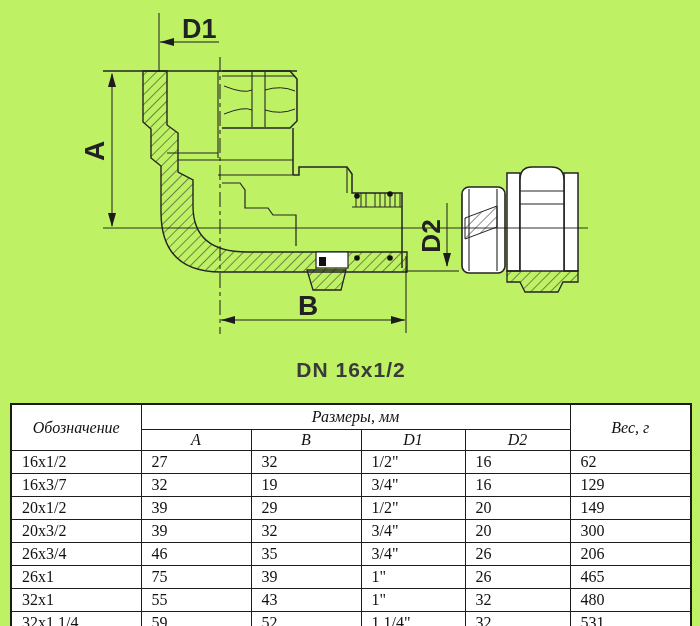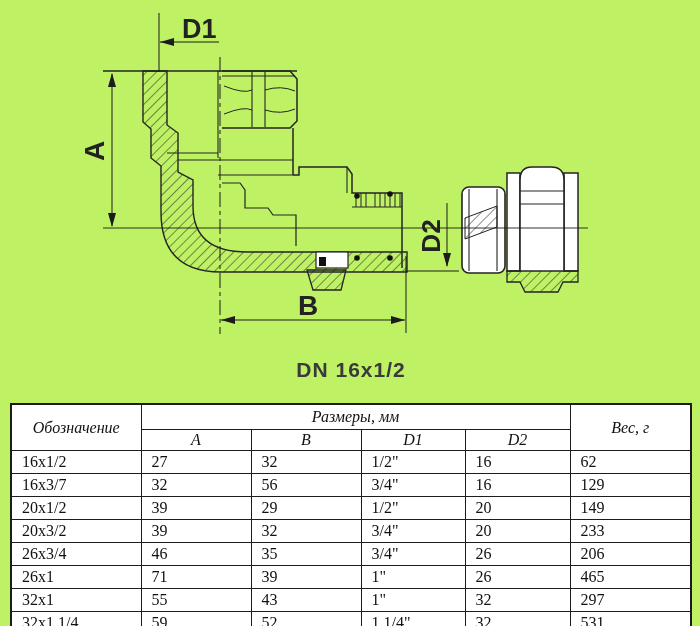--- a/index.html
+++ b/index.html
@@ -148,64 +148,64 @@
         <td>16x1/2</td>
         <td>27</td>
         <td>32</td>
         <td>1/2"</td>
         <td>16</td>
         <td>62</td>
       </tr>
       <tr>
         <td>16x3/7</td>
         <td>32</td>
-        <td>56</td>
+        <td>19</td>
         <td>3/4"</td>
         <td>16</td>
         <td>129</td>
       </tr>
       <tr>
         <td>20x1/2</td>
         <td>39</td>
         <td>29</td>
         <td>1/2"</td>
         <td>20</td>
         <td>149</td>
       </tr>
       <tr>
         <td>20x3/2</td>
         <td>39</td>
         <td>32</td>
         <td>3/4"</td>
         <td>20</td>
-        <td>233</td>
+        <td>300</td>
       </tr>
       <tr>
         <td>26x3/4</td>
         <td>46</td>
         <td>35</td>
         <td>3/4"</td>
         <td>26</td>
         <td>206</td>
       </tr>
       <tr>
         <td>26x1</td>
-        <td>71</td>
+        <td>75</td>
         <td>39</td>
         <td>1"</td>
         <td>26</td>
         <td>465</td>
       </tr>
       <tr>
         <td>32x1</td>
         <td>55</td>
         <td>43</td>
         <td>1"</td>
         <td>32</td>
-        <td>297</td>
+        <td>480</td>
       </tr>
       <tr>
         <td>32x1 1/4</td>
         <td>59</td>
         <td>52</td>
         <td>1 1/4"</td>
         <td>32</td>
         <td>531</td>
       </tr>
     </tbody>

